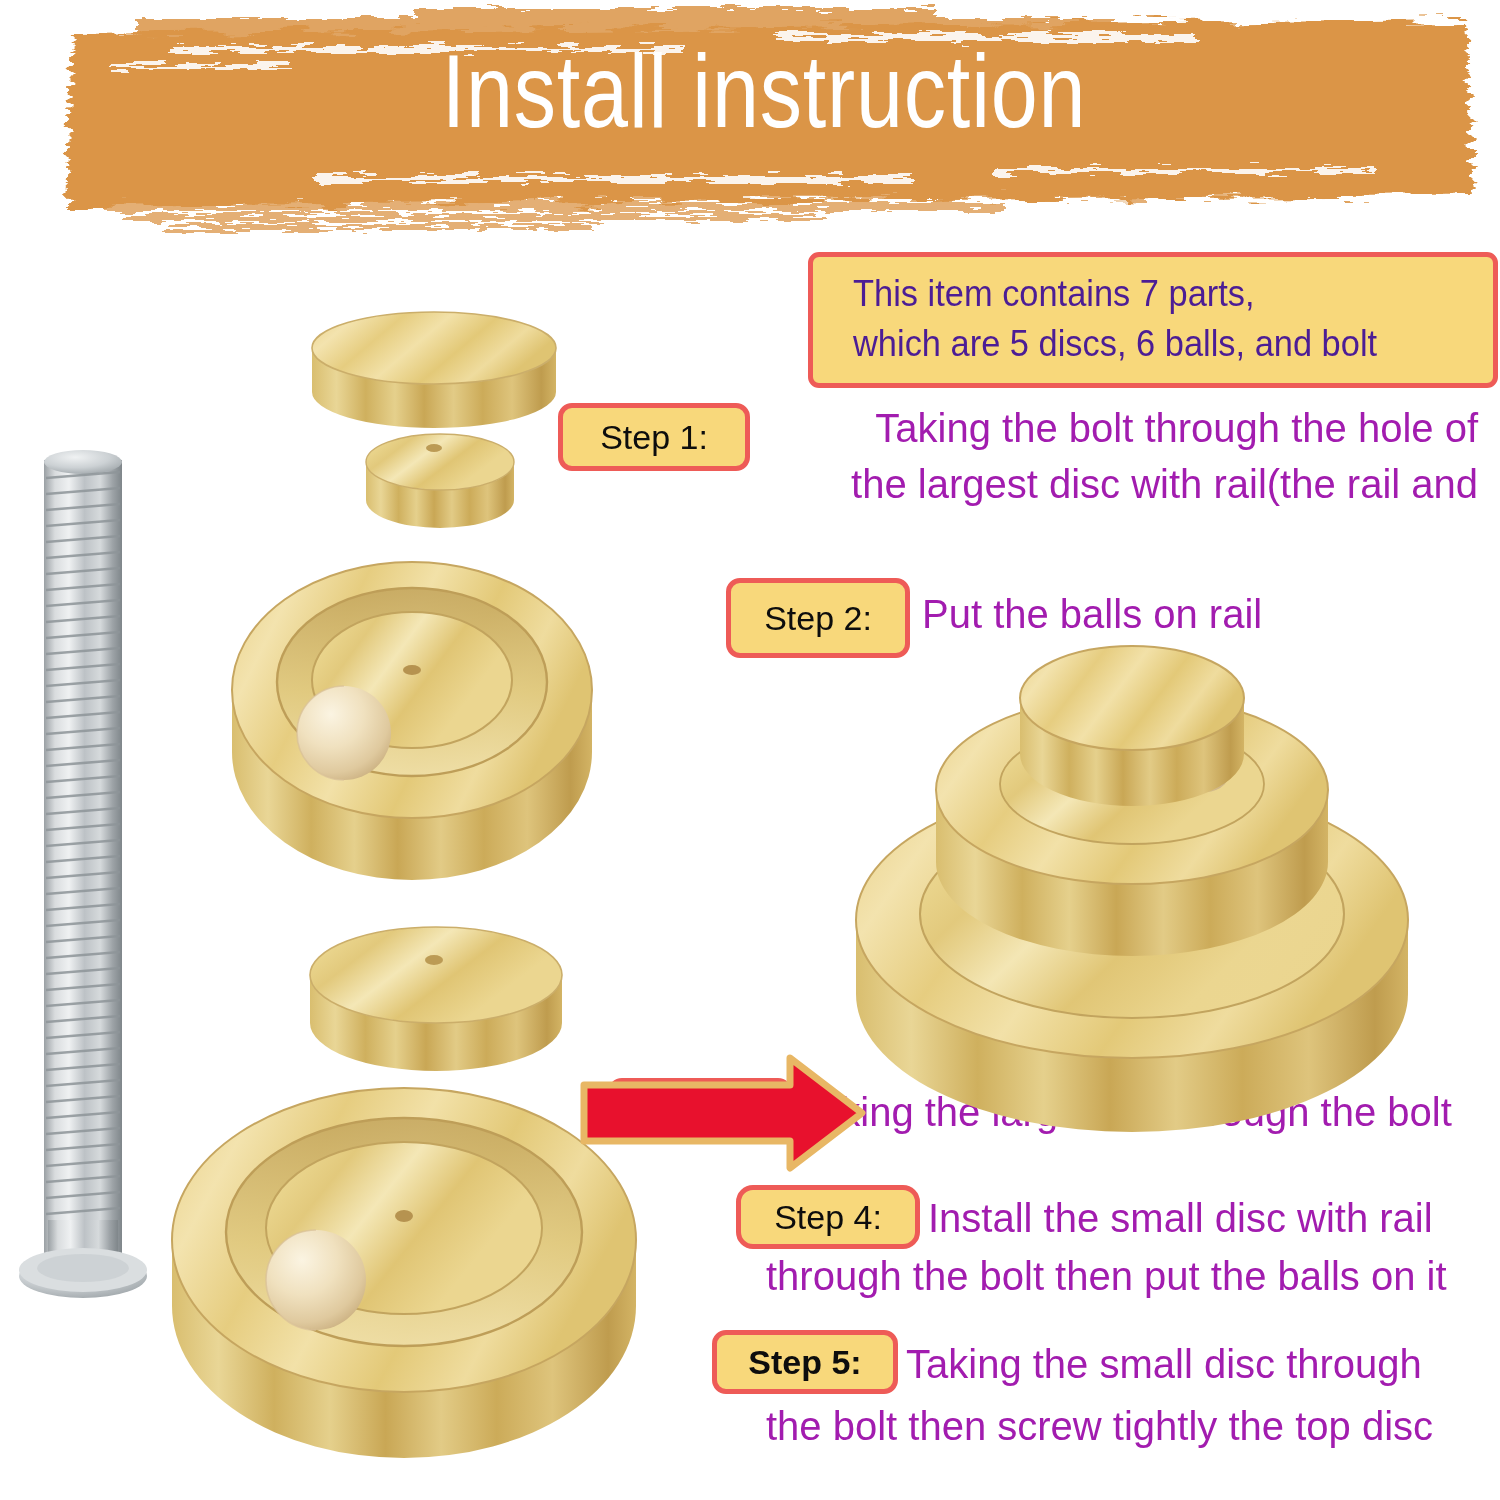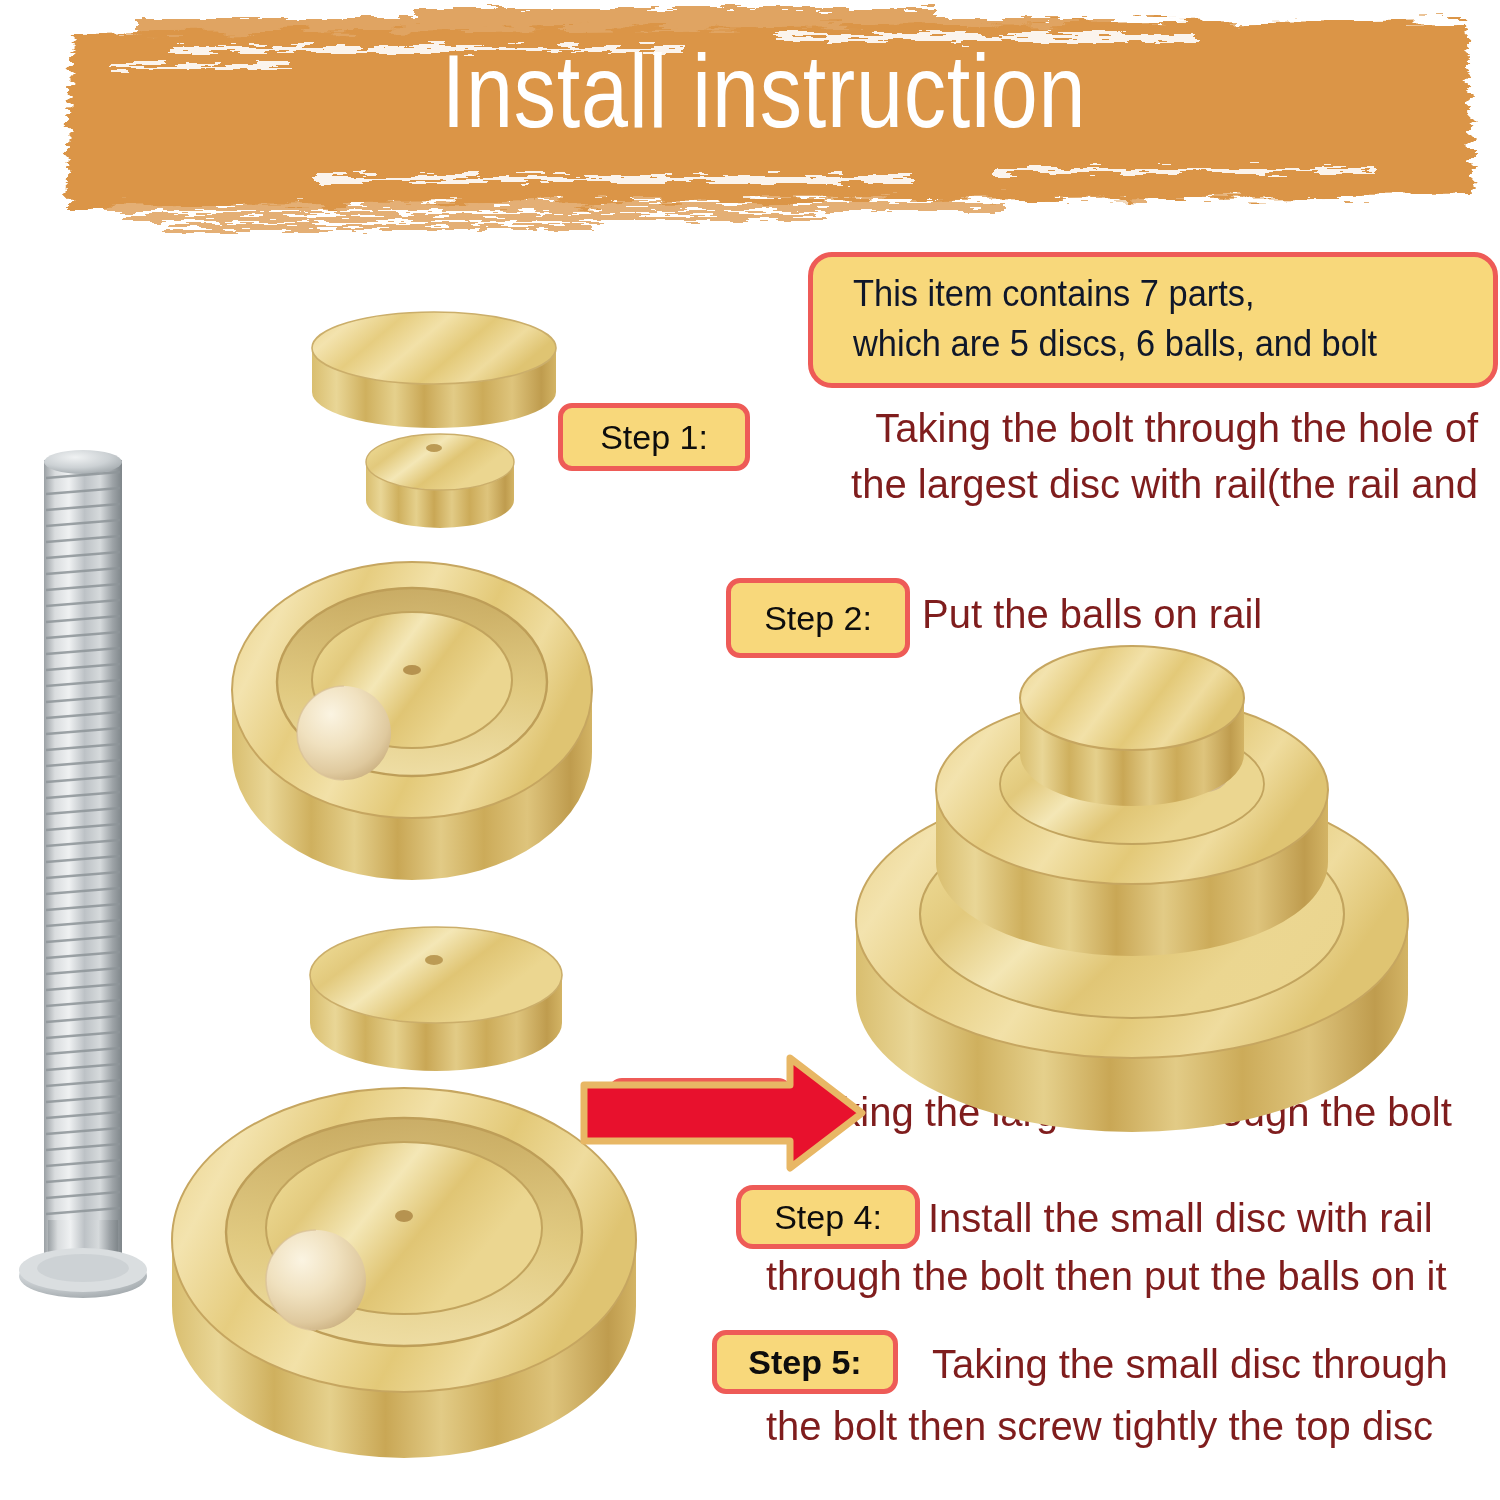--- a/index.html
+++ b/index.html
@@ -9,44 +9,44 @@
   
   #banner{position:absolute;left:14px;top:0;width:1432px;height:240px;}
   #banner svg{position:absolute;left:0;top:0;}
   #banner-title{position:absolute;left:0;top:40px;width:1500px;text-align:center;
       color:#fff;font-size:103px;line-height:1;letter-spacing:1px;
       font-family:"Liberation Sans Narrow","Liberation Sans",sans-serif;
       transform:scaleX(.82);transform-origin:50% 50%;font-weight:400;}
 
   
   .callout{position:absolute;background:#F8D87B;border:5px solid #EE5B57;
-      border-radius:24px;box-sizing:border-box;color:#0f172a;}
+      border-radius:11px;box-sizing:border-box;color:#4c1d95;}
   #intro-box{left:808px;top:252px;width:690px;padding:12px 0 14px 40px;}
   .intro-line{font-size:37px;line-height:50px;white-space:nowrap;
       transform:scaleX(.93);transform-origin:0 50%;}
 
   .badge{position:absolute;background:#F8D87B;border:5px solid #EE5B57;
       border-radius:14px;box-sizing:border-box;color:#0d0d0d;
       font-size:34px;line-height:1;display:flex;align-items:center;
       justify-content:center;letter-spacing:0px;}
-  .steptext{position:absolute;color:#7f1d1d;font-size:40px;line-height:56px;
+  .steptext{position:absolute;color:#a21caf;font-size:40px;line-height:56px;
       white-space:nowrap;transform-origin:0 50%;}
 
   #badge1{left:558px;top:403px;width:192px;height:68px;}
   #text1{left:766px;top:400px;}
   #text1 div{text-align:right;}
   #badge2{left:726px;top:578px;width:184px;height:80px;}
   #text2{left:922px;top:586px;}
   #badge3{left:608px;top:1078px;width:184px;height:62px;}
   #text3{left:798px;top:1084px;}
   #badge4{left:736px;top:1185px;width:184px;height:64px;border-radius:17px;}
   #text4{left:928px;top:1190px;}
   #text4b{left:766px;top:1248px;}
   #badge5{left:712px;top:1330px;width:186px;height:64px;font-weight:bold;}
-  #text5{left:932px;top:1336px;}
+  #text5{left:906px;top:1336px;}
   #text5b{left:766px;top:1398px;}
 
   
   .piece{position:absolute;}
 </style>
 </head>
 <body>
 
 <div id="banner">
   <svg width="1500" height="240" viewBox="0 0 1500 240">

